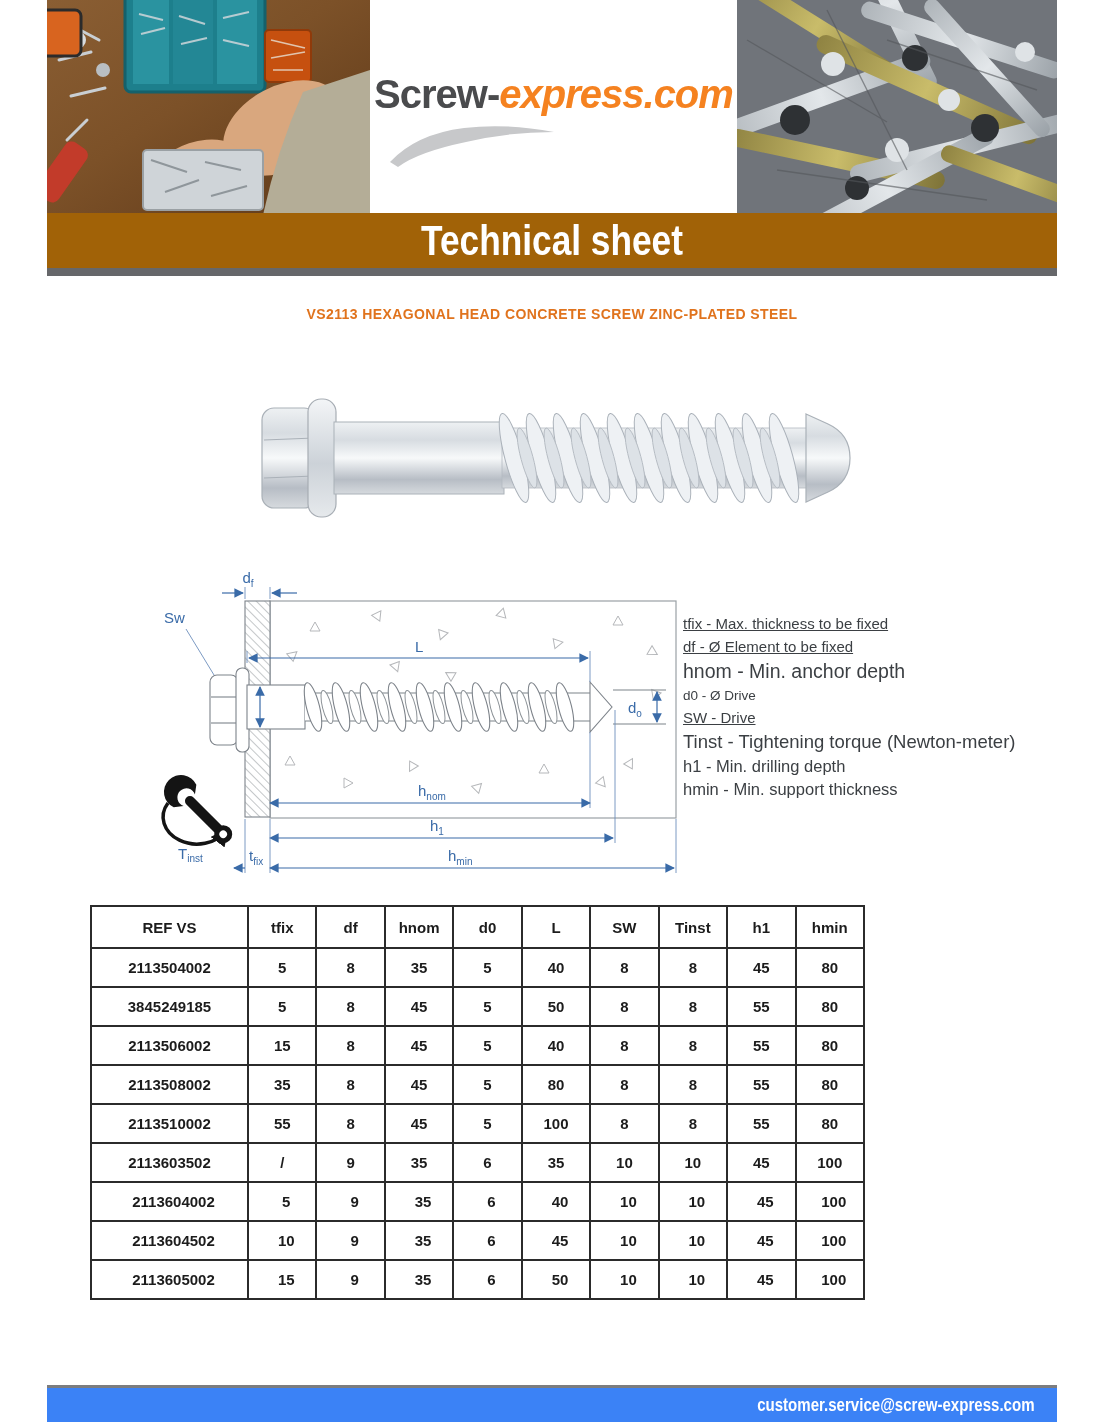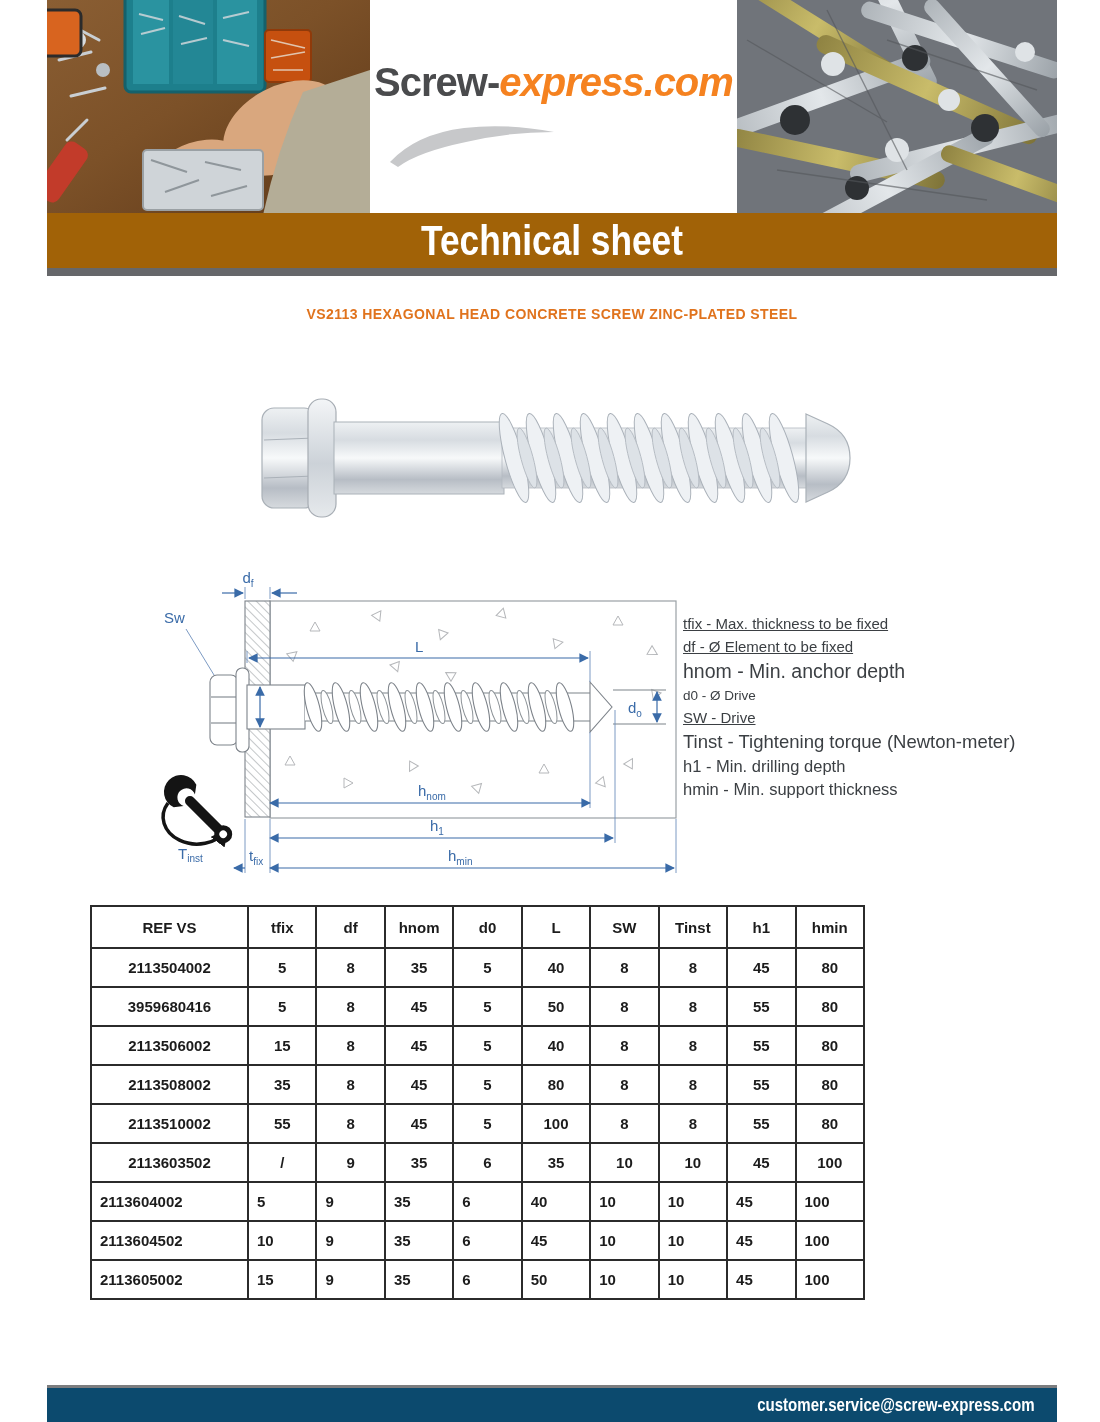--- a/index.html
+++ b/index.html
@@ -4,21 +4,21 @@
 <style>
   html,body{margin:0;padding:0;background:#ffffff;}
   body{font-family:"Liberation Sans", sans-serif;}
   #page{position:relative;width:1100px;height:1422px;background:#fff;overflow:hidden;margin:0 auto;}
 
   
   .photo{position:absolute;top:0;height:215px;overflow:hidden;}
   #photo-left{left:47px;width:323px;}
   #photo-right{left:737px;width:320px;}
   #logo-zone{position:absolute;left:370px;top:0;width:367px;height:215px;background:#fff;}
-  #logo-text{position:absolute;left:0;top:60px;width:100%;text-align:center;font-size:40px;font-weight:bold;letter-spacing:-1px;white-space:nowrap;}
+  #logo-text{position:absolute;left:0;top:72px;width:100%;text-align:center;font-size:40px;font-weight:bold;letter-spacing:-1px;white-space:nowrap;}
   #logo-text .dark{color:#4a4b4d;}
   #logo-text .orange{color:#f58220;font-style:italic;}
   #logo-swoosh{position:absolute;left:16px;top:120px;}
 
   #banner{position:absolute;left:47px;top:213px;width:1010px;height:55px;background:#a16207;}
   #banner-text{display:block;text-align:center;color:#ffffff;font-weight:bold;font-size:43px;line-height:55px;transform:scaleX(0.82);letter-spacing:0px;}
   #banner-shadow{position:absolute;left:47px;top:268px;width:1010px;height:8px;background:#66676a;}
 
   
   #sheet-title{position:absolute;left:47px;top:306px;width:1010px;text-align:center;color:#e0731d;font-size:14px;font-weight:600;letter-spacing:0.4px;}
@@ -36,25 +36,25 @@
   .sz-l {font-size:18.5px;line-height:26px;}
   .sz-ml{font-size:16.5px;line-height:23px;}
 
   
   #spec-table{position:absolute;left:90px;top:905px;width:775px;border-collapse:collapse;table-layout:fixed;
               font-weight:bold;font-size:15px;color:#1c1c1c;}
   #spec-table th,#spec-table td{border:2px solid #2b2b2b;padding:0;}
   #spec-table th{height:40px;font-size:15px;}
   #spec-table td{height:37px;}
   #spec-table .ac{text-align:center;}
-  #spec-table .al{text-align:left;padding-left:8px;border-radius:11px;}
+  #spec-table .al{text-align:center;padding-left:8px;border-radius:11px;}
   #spec-table col.ref{width:157px;}
 
   
-  #footer-bar{position:absolute;left:47px;top:1385px;width:1010px;height:34px;background:#0c4a6e;border-top:3px solid #7c7d7f;
+  #footer-bar{position:absolute;left:47px;top:1385px;width:1010px;height:34px;background:#3b82f6;border-top:3px solid #7c7d7f;
               text-align:right;}
   #footer-email{display:inline-block;color:#ffffff;font-weight:bold;font-size:17.5px;line-height:34px;margin-right:22px;
                 transform:scaleX(0.86);transform-origin:right center;text-decoration:none;letter-spacing:0px;}
 
   
   .dim{stroke:#3a6ba8;stroke-width:1.2;fill:none;}
   .ext{stroke:#6d8fbc;stroke-width:0.9;fill:none;}
   .draw{stroke:#7d838a;stroke-width:1.1;fill:none;}
   .drawf{stroke:#7d838a;stroke-width:1.1;fill:#ffffff;}
   .blab{fill:#3a6ba8;font-size:15px;font-family:"Liberation Sans",sans-serif;}
@@ -405,21 +405,21 @@
           <td class="ac">8</td>
           <td class="ac">35</td>
           <td class="ac">5</td>
           <td class="ac">40</td>
           <td class="ac">8</td>
           <td class="ac">8</td>
           <td class="ac">45</td>
           <td class="ac">80</td>
         </tr>
         <tr>
-          <td class="ac">3959680416</td>
+          <td class="ac">3845249185</td>
           <td class="ac">5</td>
           <td class="ac">8</td>
           <td class="ac">45</td>
           <td class="ac">5</td>
           <td class="ac">50</td>
           <td class="ac">8</td>
           <td class="ac">8</td>
           <td class="ac">55</td>
           <td class="ac">80</td>
         </tr>

